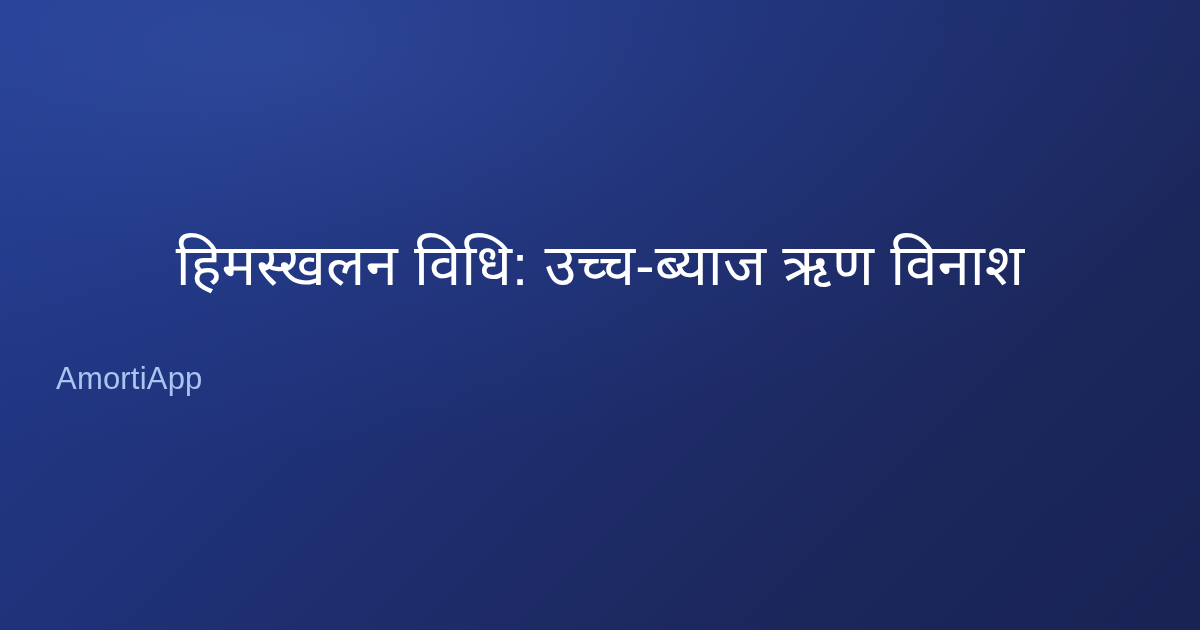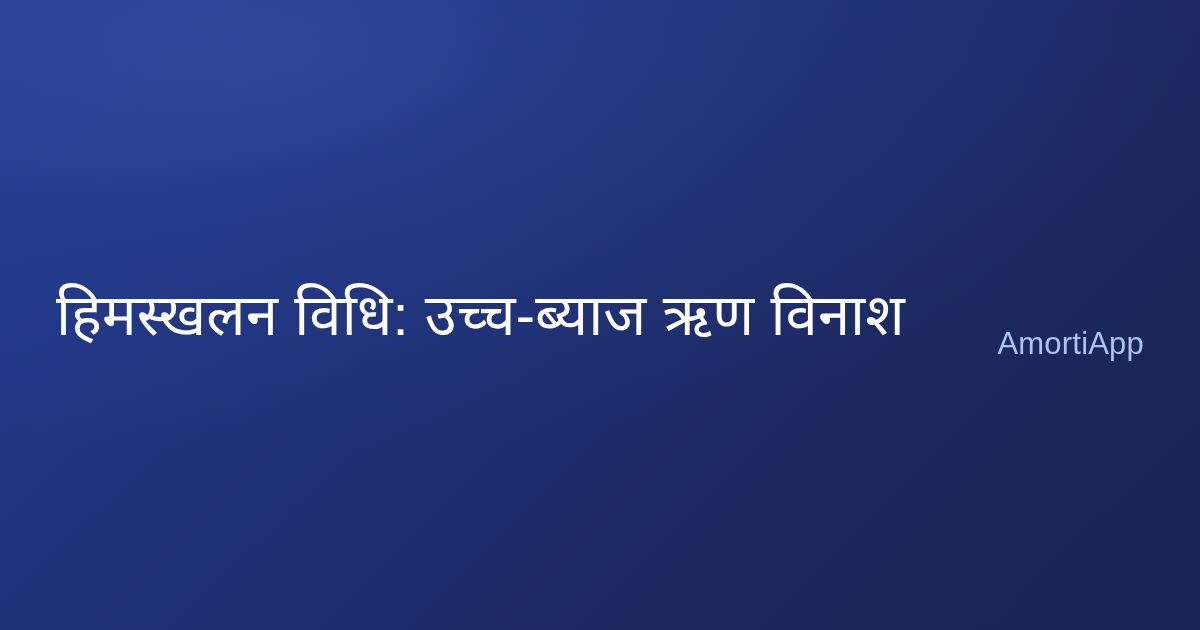--- a/index.html
+++ b/index.html
@@ -45,21 +45,21 @@
         rgba(80, 115, 205, 0.26) 0%,
         rgba(60, 95, 185, 0.12) 34%,
         rgba(25, 40, 95, 0.0) 68%);
   }
 
   .card-inner {
     position: relative;
     z-index: 2;
     width: 100%;
     display: flex;
-    flex-direction: row;
+    flex-direction: column;
     align-items: center;
     justify-content: center;
     padding: 0 56px;
     box-sizing: border-box;
   }
 
   .card-title {
     margin: 0;
     width: 100%;
     text-align: center;
@@ -69,21 +69,21 @@
     font-weight: 400;
     line-height: 1.22;
     letter-spacing: 0.1px;
     white-space: nowrap;
   }
 
   .card-subtitle {
     margin: 0;
     margin-top: 58px;
     width: 100%;
-    text-align: right;
+    text-align: left;
     color: #a9c5f2;
     font-family: "Liberation Sans", "DejaVu Sans", sans-serif;
     font-size: 31px;
     font-weight: 400;
     line-height: 1.3;
     letter-spacing: 0.2px;
   }
 </style>
 </head>
 <body>

